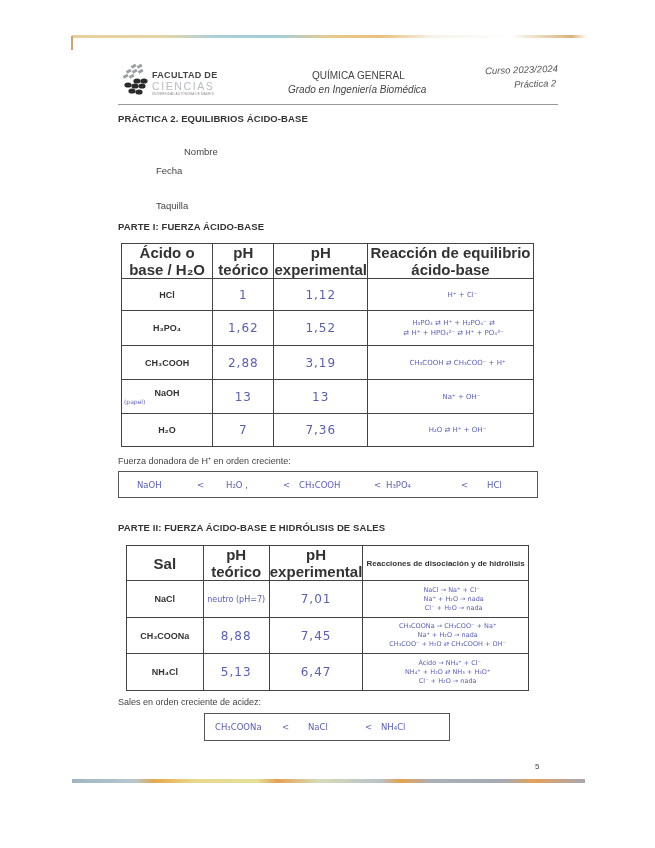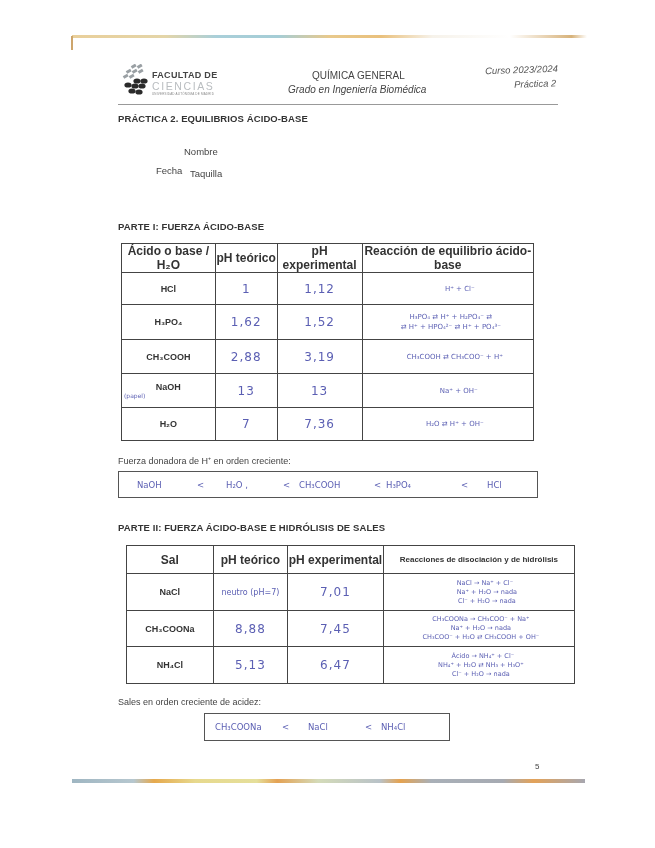--- a/index.html
+++ b/index.html
@@ -28,21 +28,21 @@
   .course-sub { position: absolute; left: 170px; top: 24px; font-size: 10px; font-style: italic; color: #444; }
   .curso { position: absolute; right: 0; top: 4px; font-size: 9.5px; font-style: italic; color: #555; transform: rotate(-2deg); }
   .practica-r { position: absolute; right: 2px; top: 18px; font-size: 9.5px; font-style: italic; color: #555; transform: rotate(-2deg); }
   .header-rule { position: absolute; left: 118px; top: 104px; width: 440px; height: 1px; background: #999; }
   .sec-title { position: absolute; font-size: 9.5px; font-weight: bold; color: #333; letter-spacing: 0.1px; }
   .field-label { position: absolute; left: 156px; font-size: 9.5px; color: #444; }
   table.grid { position: absolute; border-collapse: collapse; }
   table.grid td, table.grid th {
     border: 1px solid #444; text-align: center; vertical-align: middle; padding: 0;
   }
-  table.grid th { font-size: 12px; font-weight: bold; color: #333; }
+  table.grid th { font-size: 15px; font-weight: bold; color: #333; }
   table.grid td.name { font-size: 9px; font-weight: bold; color: #333; }
   .hand { font-family: "DejaVu Sans", sans-serif; color: #5b5fb3; font-weight: normal; }
   .hand-num { font-size: 12px; letter-spacing: 1px; }
   .hand-eq { font-size: 7px; text-align: left; line-height: 10px; }
   .note-small { display: block; font-size: 6px; color: #5b5fb3; font-weight: normal; text-align: left; margin-left: 2px; font-family: "DejaVu Sans", sans-serif; }
   .answer-box { position: absolute; border: 1px solid #555; }
   .answer-box span { position: absolute; top: 50%; transform: translateY(-50%); font-size: 8.5px; color: #5b5fb3; font-family: "DejaVu Sans", sans-serif; }
   .caption { position: absolute; font-size: 9px; color: #444; }
   .page-num { position: absolute; left: 535px; top: 762px; font-size: 8px; color: #444; }
 </style>
@@ -82,21 +82,21 @@
   <div class="course-sub">Grado en Ingeniería Biomédica</div>
   <div class="curso">Curso 2023/2024</div>
   <div class="practica-r">Práctica 2</div>
 </div>
 <div class="header-rule"></div>
 
 <div class="sec-title" style="left:118px; top:113px;text-align:right;">PRÁCTICA 2. EQUILIBRIOS ÁCIDO-BASE</div>
 
 <div class="field-label" style="top:146px;padding-left:28px;">Nombre</div>
 <div class="field-label" style="top:165px;">Fecha</div>
-<div class="field-label" style="top:168px;margin-left:34px;">Taquilla</div>
+<div class="field-label" style="top:200px;">Taquilla</div>
 
 <div class="sec-title" style="left:118px; top:221px;">PARTE I: FUERZA ÁCIDO-BASE</div>
 
 <table class="grid" style="left:121px; top:243px; width:413px;">
   <colgroup>
       <col style="width:94px">
       <col style="width:62px">
       <col style="width:85px">
       <col style="width:172px">
     </colgroup>
@@ -162,21 +162,21 @@
   <span style="left:164px;">&lt;</span>
   <span style="left:180px;">CH₃COOH</span>
   <span style="left:255px;">&lt;</span>
   <span style="left:267px;">H₃PO₄</span>
   <span style="left:342px;">&lt;</span>
   <span style="left:368px;">HCl</span>
 </div>
 
 <div class="sec-title" style="left:118px; top:522px;">PARTE II: FUERZA ÁCIDO-BASE E HIDRÓLISIS DE SALES</div>
 
-<table class="grid" style="left:126px; top:545px; width:449px;">
+<table class="grid" style="left:126px; top:545px; width:403px;">
   <colgroup>
       <col style="width:78px">
       <col style="width:67px">
       <col style="width:86px">
       <col style="width:172px">
     </colgroup>
   <tbody>
       <tr style="height:28px;">
     <th>Sal</th>
     <th>pH teórico</th>

